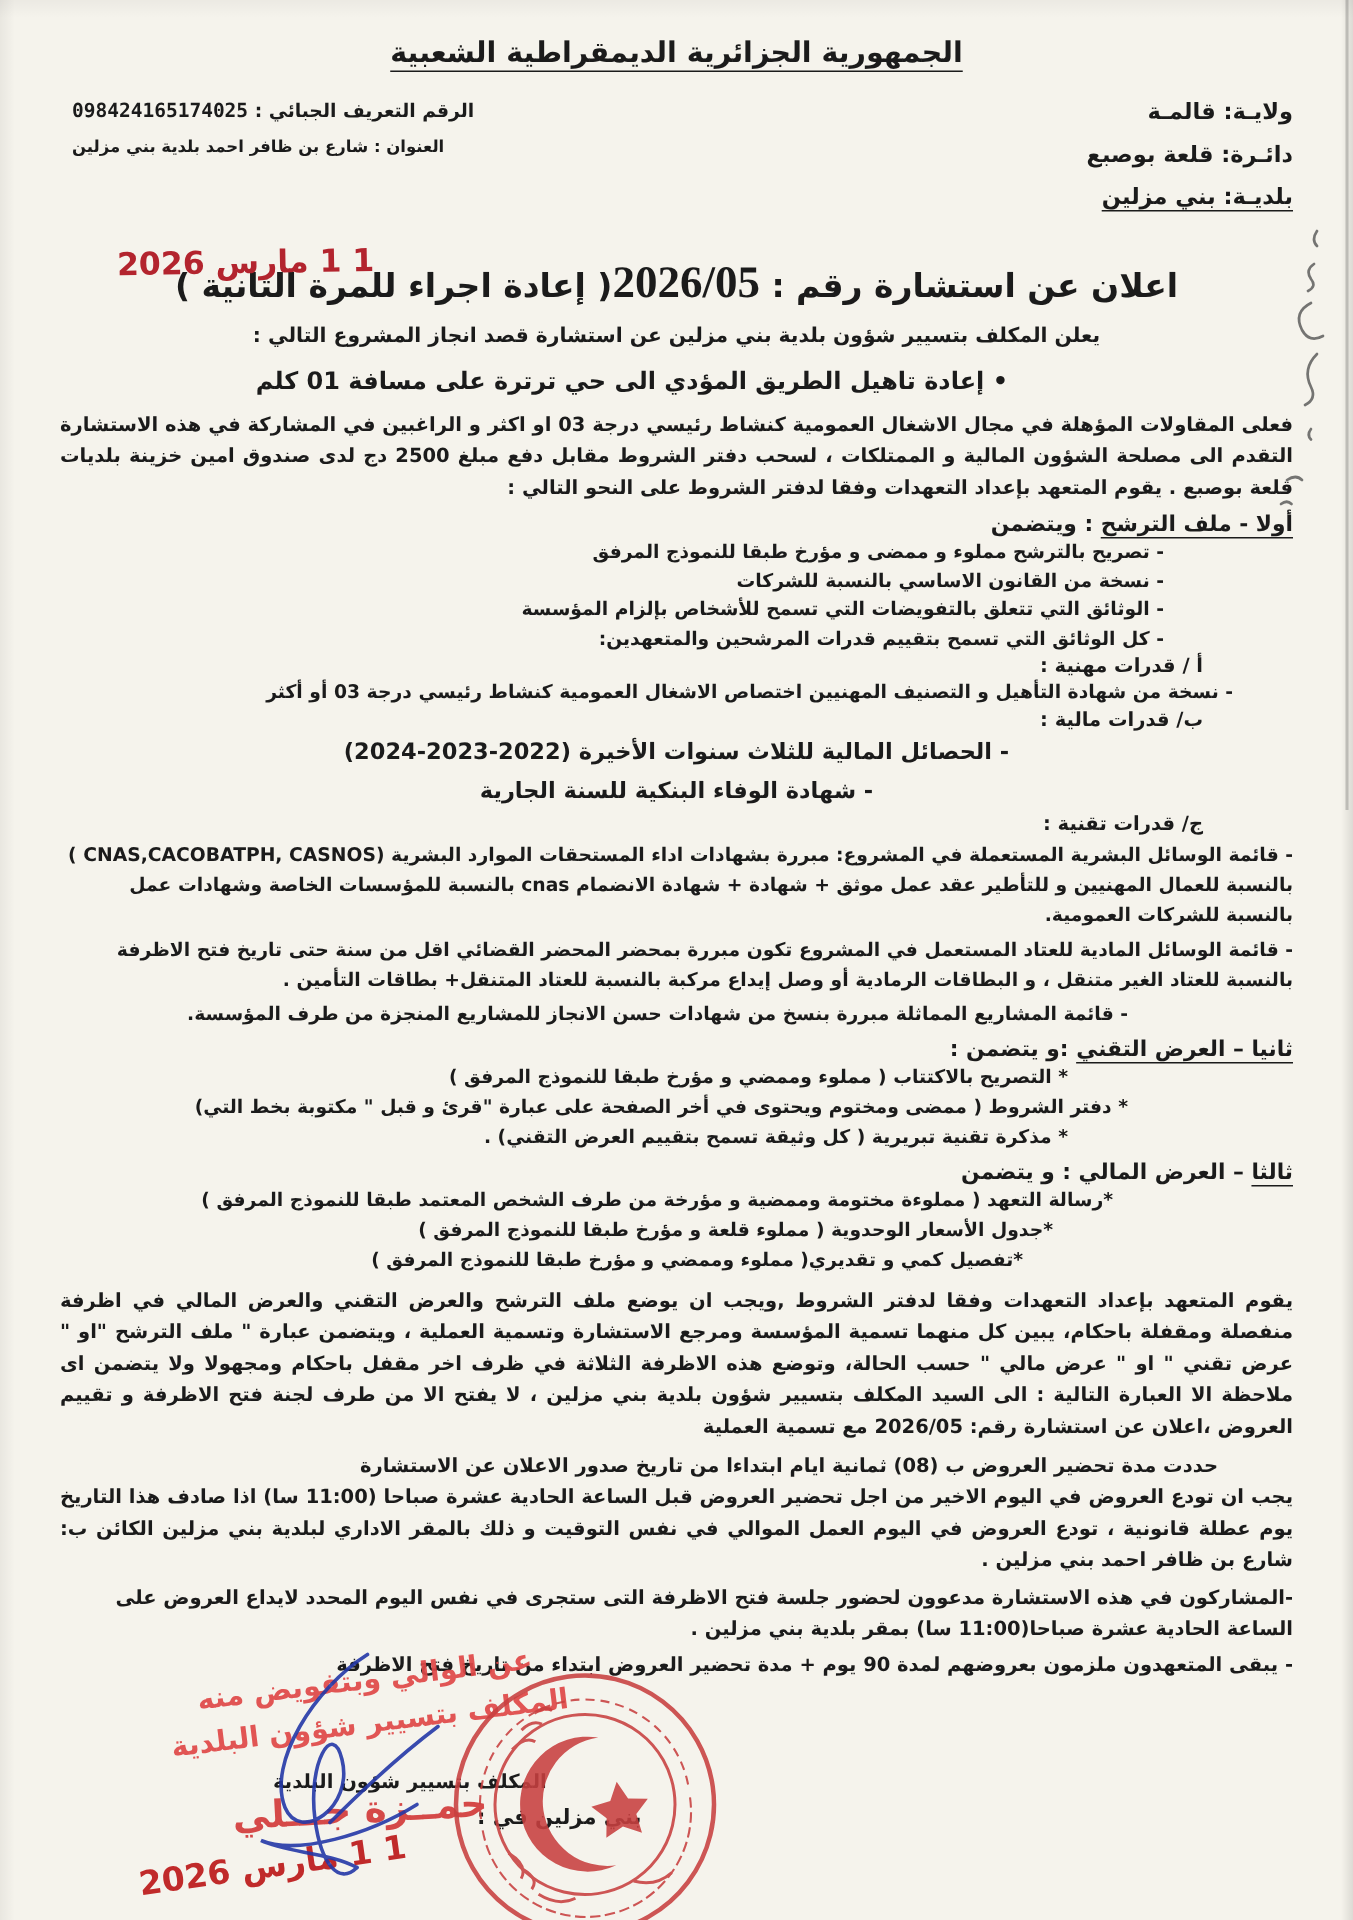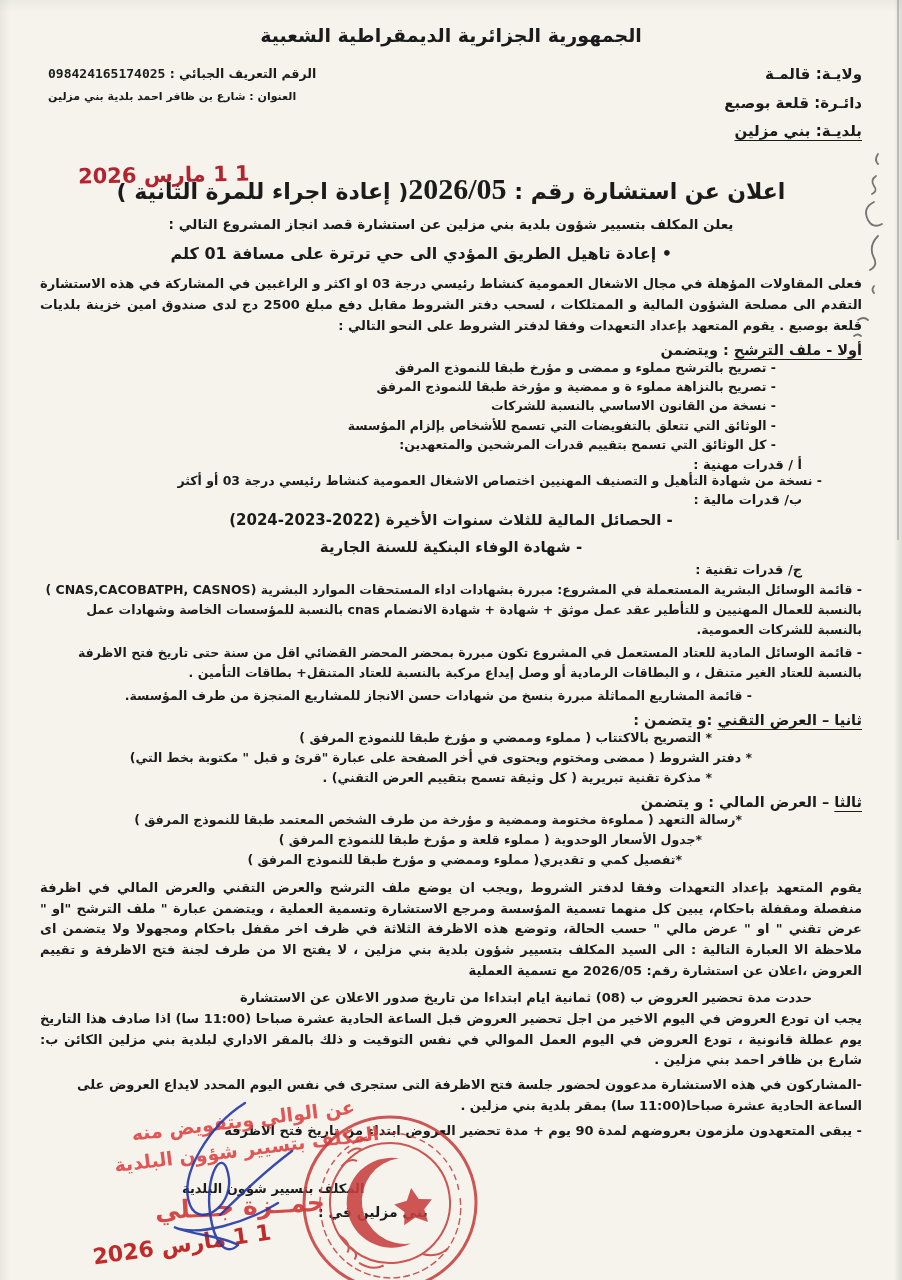--- a/index.html
+++ b/index.html
@@ -13,21 +13,21 @@
       linear-gradient(180deg, rgba(0,0,0,0.04) 0, rgba(0,0,0,0) 12px),
       #f5f3ec;
     overflow:hidden;
     font-family:"DejaVu Sans", sans-serif;
     color:#1b1b1b;
     direction:rtl;
   }
   .content{padding:24px 40px 0 40px;}
   .republic-title{
     text-align:center;font-size:19px;font-weight:bold;
-    text-underline-offset:6px;
+    text-decoration:underline;text-underline-offset:6px;
     margin-bottom:14px;
   }
   .header-row{display:flex;justify-content:space-between;align-items:flex-start;margin-bottom:2px;}
   .header-right div{font-size:15px;font-weight:bold;line-height:1.9;}
   .commune-line{text-decoration:underline;text-underline-offset:4px;}
   .header-left{text-align:left;margin-top:6px;margin-left:8px;}
   .tax-line{font-size:12.5px;font-weight:bold;direction:rtl;}
   .tax-number{font-family:"DejaVu Sans Mono", monospace;font-size:13px;letter-spacing:0.5px;}
   .address-line{font-size:11px;font-weight:bold;margin-top:9px;}
   .date-stamp-top{
@@ -111,21 +111,20 @@
     </div>
 
     <div class="para justify">فعلى المقاولات المؤهلة في مجال الاشغال العمومية  كنشاط رئيسي درجة 03 او اكثر و الراغبين  في المشاركة في هذه الاستشارة   التقدم الى مصلحة  الشؤون المالية و الممتلكات ،  لسحب دفتر الشروط مقابل دفع مبلغ  2500 دج لدى صندوق امين خزينة بلديات قلعة بوصبع . يقوم المتعهد   بإعداد التعهدات وفقا لدفتر الشروط على النحو التالي :</div>
 
     <div class="section-heading">
       <span class="heading-underline">أولا - ملف الترشح</span><span>  : ويتضمن</span>
     </div>
 
     <div>
       <div class="dash-item">-    تصريح بالترشح مملوء و ممضى و مؤرخ طبقا للنموذج المرفق</div>
-      <div class="dash-item">-    تصريح بالنزاهة مملوء ة و ممضية  و مؤرخة طبقا للنموذج المرفق</div>
       <div class="dash-item">-    نسخة من القانون الاساسي بالنسبة للشركات</div>
       <div class="dash-item">-    الوثائق التي تتعلق بالتفويضات التي تسمح للأشخاص بإلزام المؤسسة</div>
       <div class="dash-item">-    كل الوثائق التي تسمح بتقييم قدرات المرشحين والمتعهدين:</div>
     </div>
 
     <div class="sub-label">أ / قدرات مهنية :</div>
     <div class="prof-item">-  نسخة من  شهادة التأهيل و التصنيف المهنيين اختصاص الاشغال العمومية  كنشاط رئيسي درجة 03 أو أكثر</div>
     <div class="sub-label">ب/ قدرات مالية :</div>
     <div class="fin-item">- الحصائل المالية للثلاث سنوات الأخيرة (2022-2023-2024)</div>
     <div class="fin-item">-  شهادة الوفاء البنكية للسنة الجارية</div>

